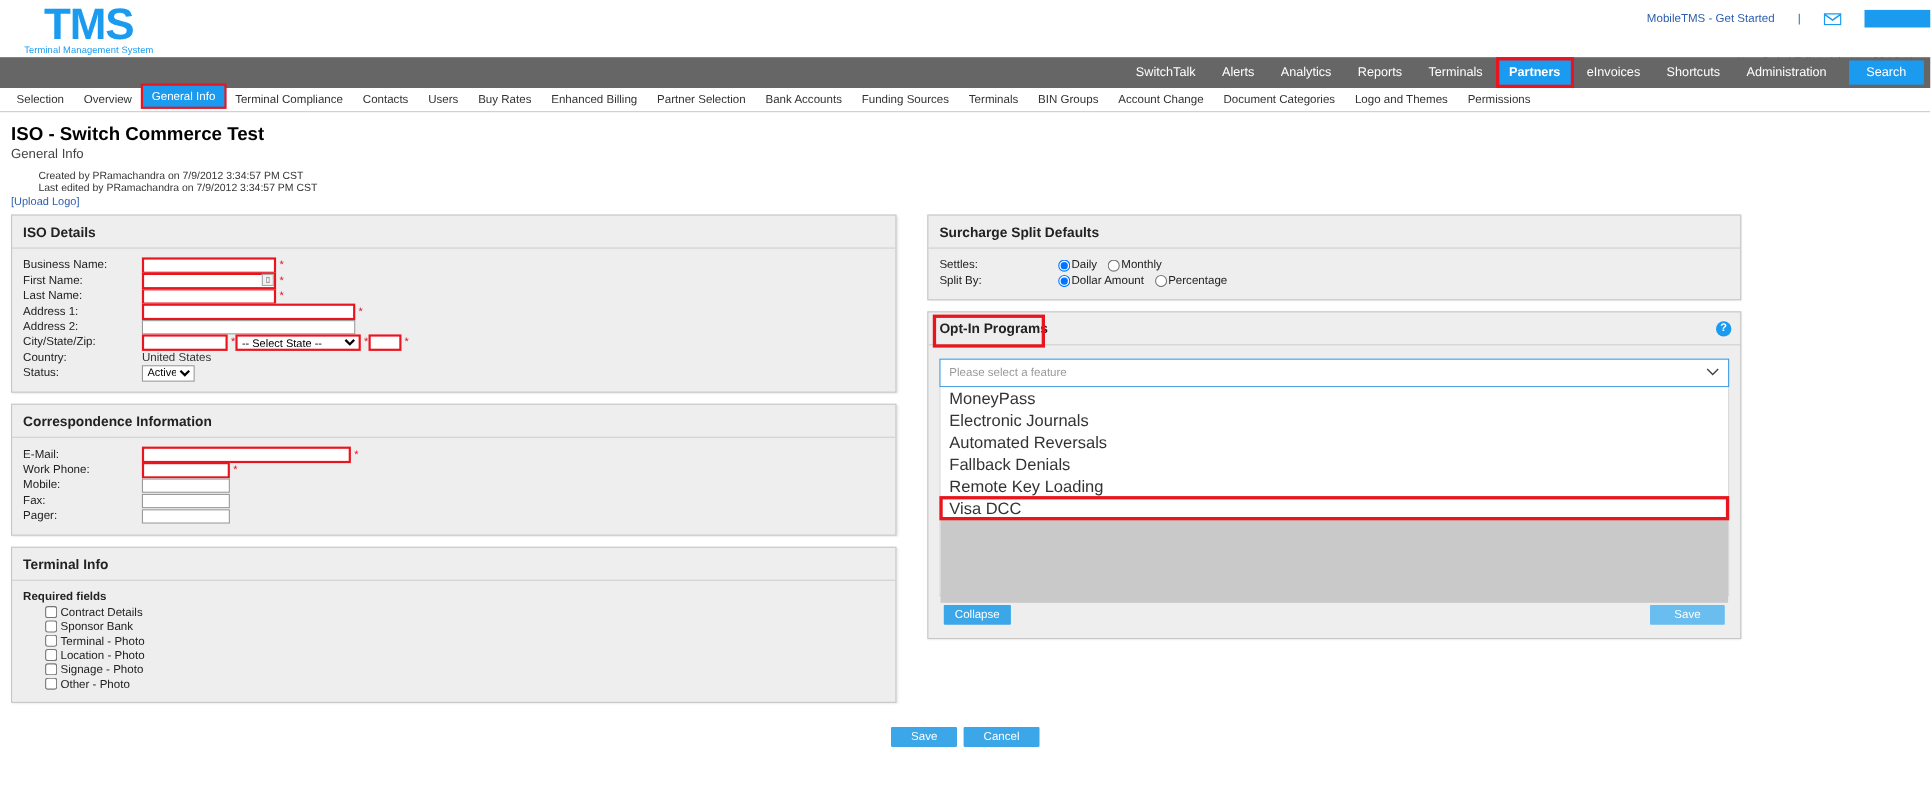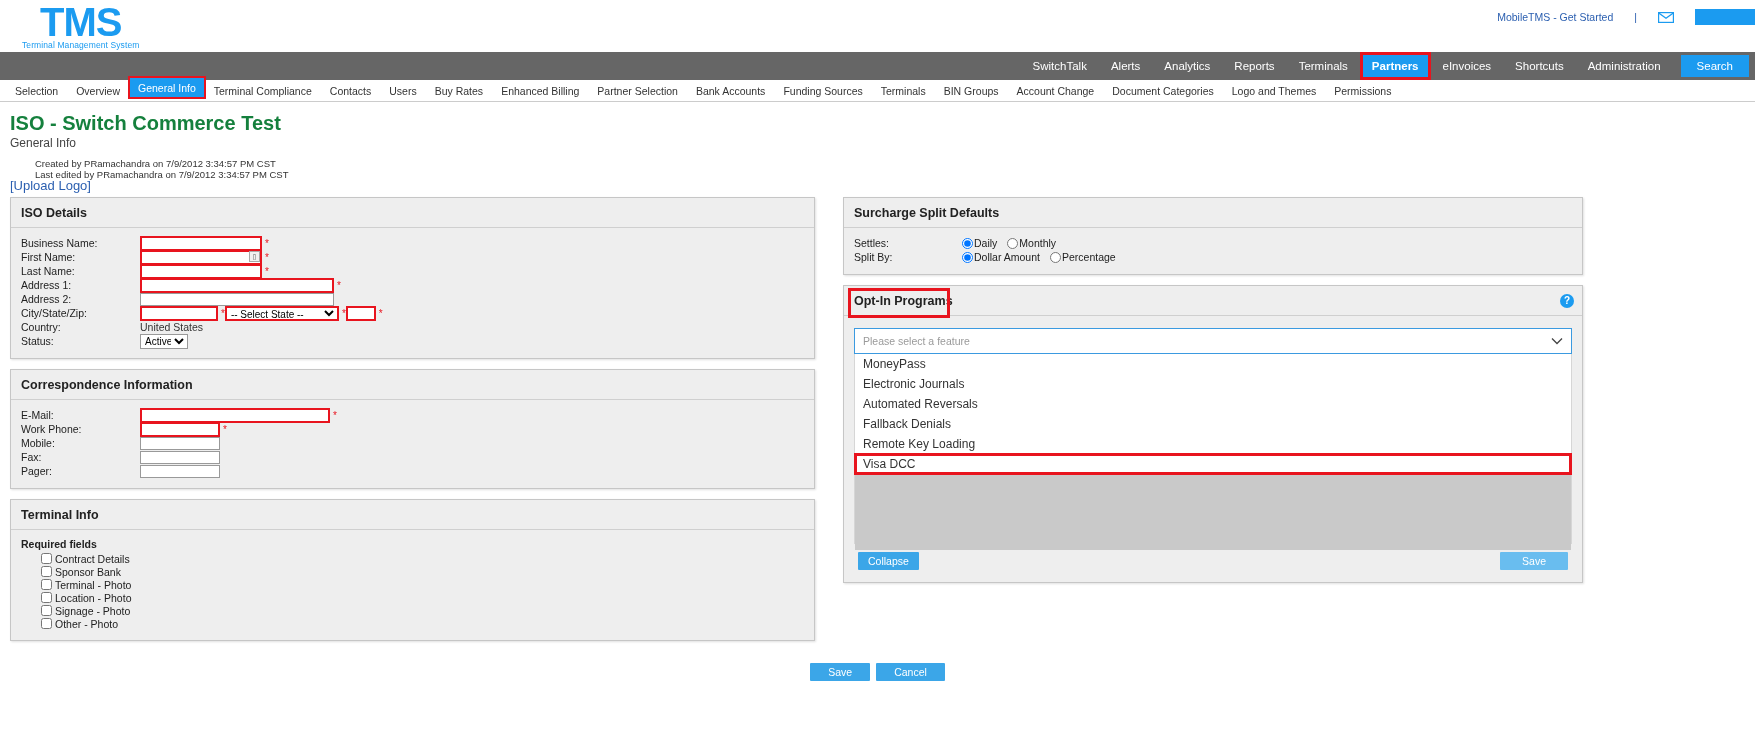--- a/index.html
+++ b/index.html
@@ -131,38 +131,38 @@
     height: 21px;
     z-index: 3;
   }
 
   
   .page {
     padding: 8px 10px 0 10px;
     position: relative;
   }
   .page-title {
-    font-size: 20px;
+    font-size: 17px;
     font-weight: bold;
-    color: #15803d;
+    color: #000000;
     margin: 2px 0 1px 0;
   }
   .page-subtitle {
     font-size: 12px;
     color: #444444;
     margin-bottom: 8px;
   }
   .meta-line {
     font-size: 9.5px;
     color: #333333;
     line-height: 11px;
     margin-left: 25px;
   }
   .upload-logo {
-    font-size: 13px;
+    font-size: 10px;
     color: #2b5fb0;
     text-decoration: none;
     display: inline-block;
     line-height: 12px;
   }
 
   
   .columns {
     display: flex;
     gap: 28px;
@@ -198,21 +198,21 @@
   .panel-body { padding: 8px 10px 10px 10px; }
 
   
   .frow {
     display: flex;
     align-items: center;
     height: 14px;
     margin-bottom: 0px;
   }
   .flabel {
-    width: 119px;
+    width: 108px;
     font-size: 10.5px;
     color: #222222;
     flex-shrink: 0;
   }
   .fin {
     height: 13px;
     border: 1px solid #999999;
     background: #ffffff;
     font-size: 10px;
     padding: 0 2px;
@@ -302,21 +302,21 @@
     background: #ffffff;
     border: 1px solid #d6d6d6;
     border-top: none;
     max-height: 190px;
   }
   .feature-item {
     height: 20px;
     display: flex;
     align-items: center;
     padding: 0 8px;
-    font-size: 12px;
+    font-size: 15px;
     color: #333333;
     cursor: pointer;
   }
   .feature-item.highlighted {
     outline: 3px solid #e8141e;
     outline-offset: -2px;
     position: relative;
     z-index: 2;
   }
   .feature-empty {

